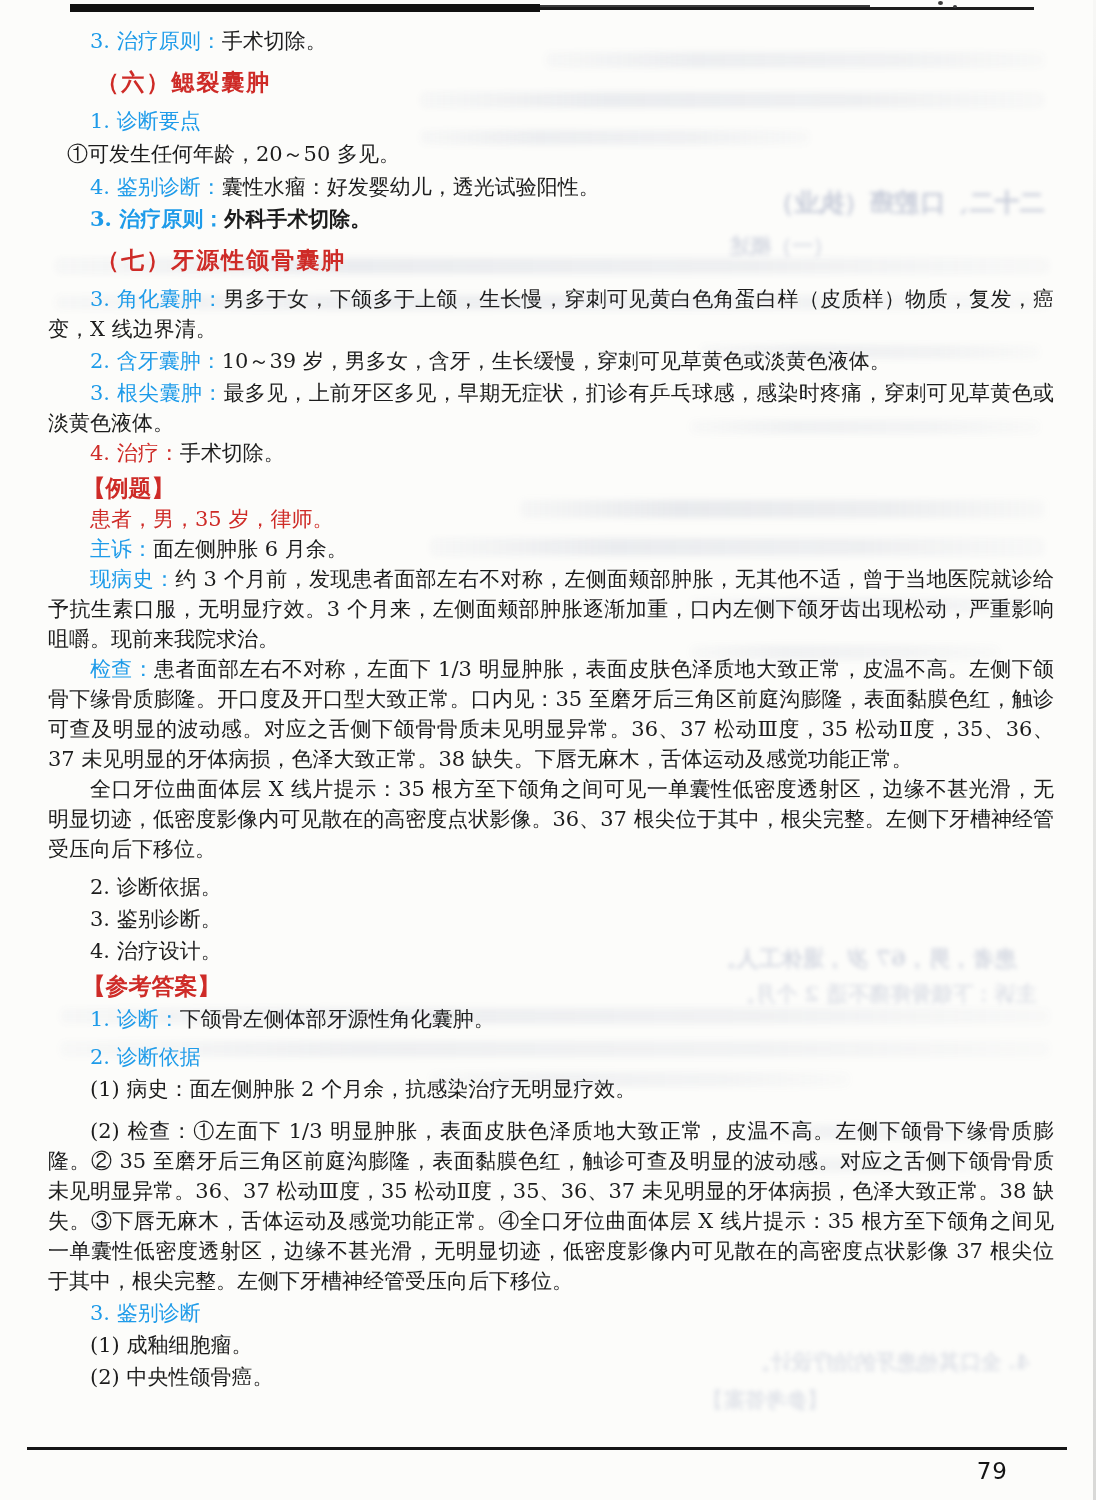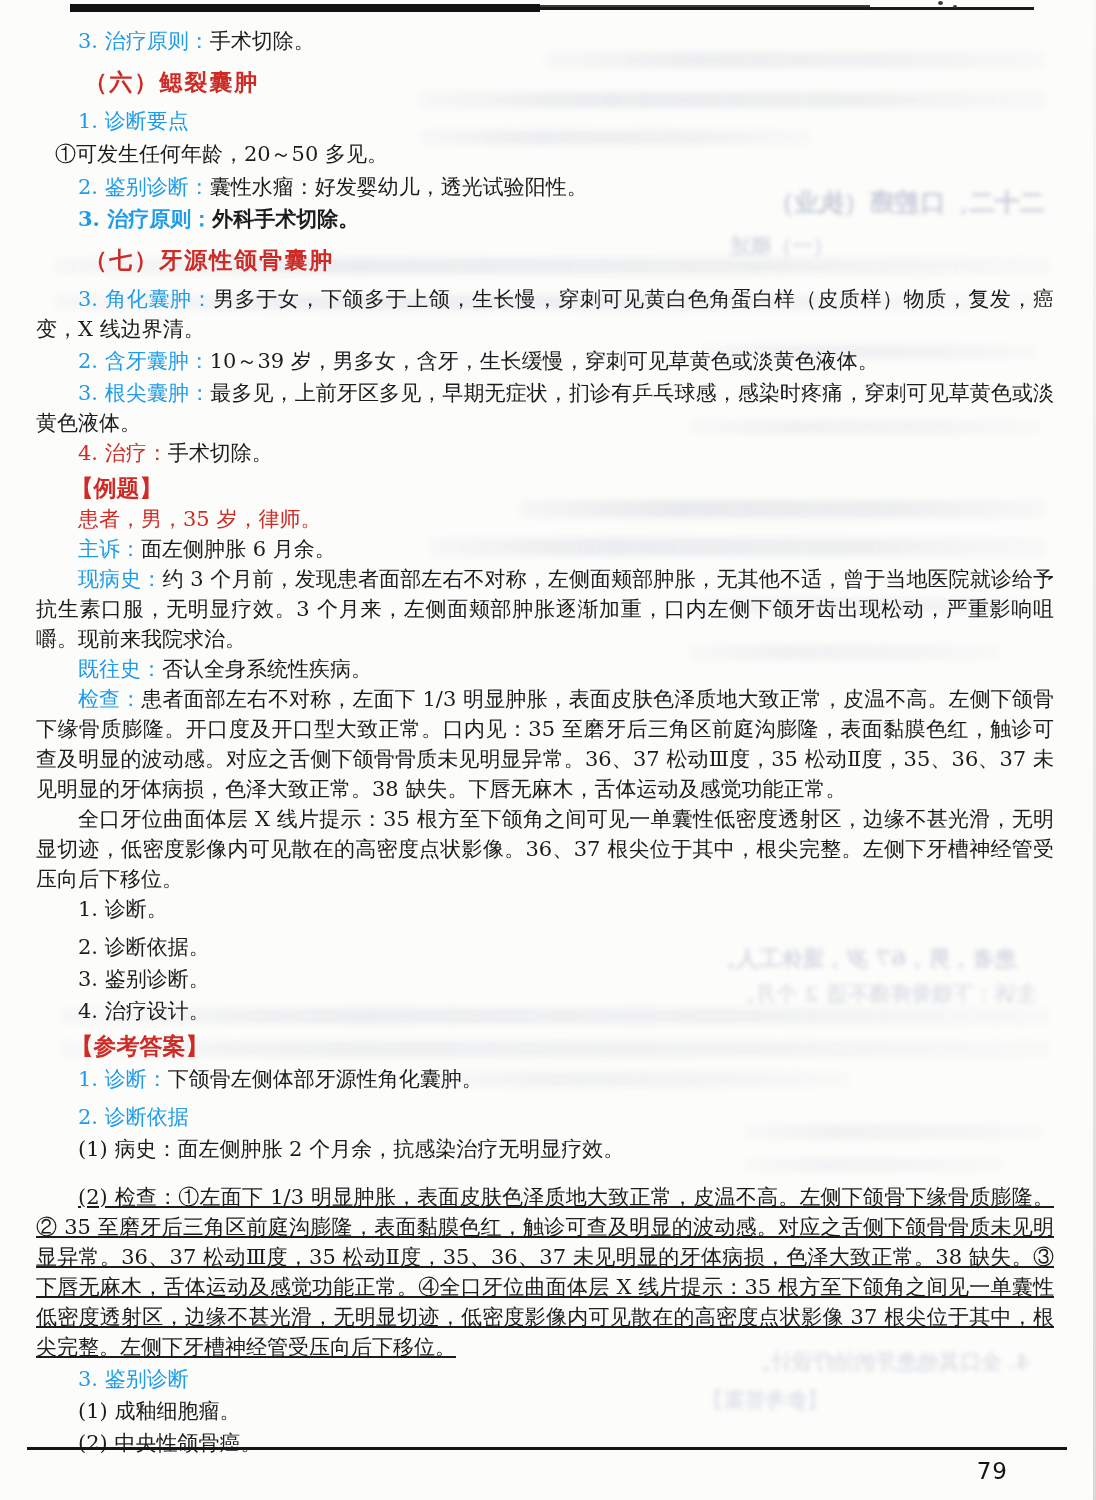--- a/index.html
+++ b/index.html
@@ -35,21 +35,21 @@
     font-weight:700;
   }
   .smudge{
     position:absolute;
     background:linear-gradient(90deg,rgba(135,145,175,.05),rgba(135,145,175,.16) 30%,rgba(135,145,175,.12) 70%,rgba(135,145,175,.04));
     filter:blur(3px);
     border-radius:5px;
   }
   
   .content{
-    position:absolute;left:36px;right:42px;top:22px;
+    position:absolute;left:48px;right:42px;top:22px;
     font-size:21px;line-height:30px;
     text-align:justify;
   }
   .content p{margin:0;}
   .ind-2{text-indent:2em;}
   .ind-1{text-indent:0.9em;}
   .ind-15{text-indent:1.5em;}
   .ind-22{text-indent:2.1em;}
   .c-ink{color:#1c1c1c;}
   .c-blue{color:var(--accent-blue);}
@@ -92,43 +92,41 @@
       <div class="smudge" style="top: 1072px; left: 430px; width: 420px; height: 15px; opacity: 0.6;"></div>
       <div class="smudge" style="top: 1125px; left: 745px; width: 300px; height: 14px; opacity: 0.6;"></div>
       <div class="smudge" style="top: 1158px; left: 745px; width: 260px; height: 14px; opacity: 0.5;"></div>
     </div>
 
   <main class="content" id="content">
       <p class="ind-2" style="margin-top: 4px;"><span class="c-blue">3. 治疗原则：</span><span class="c-ink">手术切除。</span></p>
       <p class="ind-22 kai" style="margin-top: 8px;"><span class="c-red">（六）鳃裂囊肿</span></p>
       <p class="ind-2" style="margin-top: 6px;"><span class="c-blue">1. 诊断要点</span></p>
       <p class="ind-1" style="margin-top: 3px;"><span class="c-ink">①可发生任何年龄，20～50 多见。</span></p>
-      <p class="ind-2" style="margin-top: 3px;"><span class="c-blue">2. 鉴别诊断：</span><span class="c-ink">囊性水瘤：好发婴幼儿，透光试验阳性。</span></p>
+      <p class="ind-2" style="margin-top: 3px;"><span class="c-blue">4. 鉴别诊断：</span><span class="c-ink">囊性水瘤：好发婴幼儿，透光试验阳性。</span></p>
       <p class="ind-2" style="margin-top: 2px; font-weight: bold;"><span class="c-blue">3. 治疗原则：</span><span class="c-ink">外科手术切除。</span></p>
       <p class="ind-22 kai" style="margin-top: 8px;"><span class="c-red">（七）牙源性颌骨囊肿</span></p>
       <p class="ind-2" style="margin-top: 6px;"><span class="c-blue">3. 角化囊肿：</span><span class="c-ink">男多于女，下颌多于上颌，生长慢，穿刺可见黄白色角蛋白样（皮质样）物质，复发，癌变，X 线边界清。</span></p>
       <p class="ind-2" style="margin-top: 2px;"><span class="c-blue">2. 含牙囊肿：</span><span class="c-ink">10～39 岁，男多女，含牙，生长缓慢，穿刺可见草黄色或淡黄色液体。</span></p>
       <p class="ind-2" style="margin-top: 2px;"><span class="c-blue">3. 根尖囊肿：</span><span class="c-ink">最多见，上前牙区多见，早期无症状，扪诊有乒乓球感，感染时疼痛，穿刺可见草黄色或淡黄色液体。</span></p>
       <p class="ind-2" style="margin-top: 0px;"><span class="c-red">4. 治疗：</span><span class="c-ink">手术切除。</span></p>
       <p class="ind-15 bracket" style="margin-top: 4px;"><span class="c-red">【例题】</span></p>
       <p class="ind-2" style="margin-top: 0px;"><span class="c-red">患者，男，35 岁，律师。</span></p>
       <p class="ind-2" style="margin-top: 0px;"><span class="c-blue">主诉：</span><span class="c-ink">面左侧肿胀 6 月余。</span></p>
       <p class="ind-2" style="margin-top: 0px;"><span class="c-blue">现病史：</span><span class="c-ink">约 3 个月前，发现患者面部左右不对称，左侧面颊部肿胀，无其他不适，曾于当地医院就诊给予抗生素口服，无明显疗效。3 个月来，左侧面颊部肿胀逐渐加重，口内左侧下颌牙齿出现松动，严重影响咀嚼。现前来我院求治。</span></p>
-      <p class="ind-2" style="margin-top: 0px;"><span class="c-blue">既往史：</span><span class="c-ink">否认全身系统性疾病。</span></p>
       <p class="ind-2" style="margin-top: 0px;"><span class="c-blue">检查：</span><span class="c-ink">患者面部左右不对称，左面下 1/3 明显肿胀，表面皮肤色泽质地大致正常，皮温不高。左侧下颌骨下缘骨质膨隆。开口度及开口型大致正常。口内见：35 至磨牙后三角区前庭沟膨隆，表面黏膜色红，触诊可查及明显的波动感。对应之舌侧下颌骨骨质未见明显异常。36、37 松动Ⅲ度，35 松动Ⅱ度，35、36、37 未见明显的牙体病损，色泽大致正常。38 缺失。下唇无麻木，舌体运动及感觉功能正常。</span></p>
       <p class="ind-2" style="margin-top: 0px;"><span class="c-ink">全口牙位曲面体层 X 线片提示：35 根方至下颌角之间可见一单囊性低密度透射区，边缘不甚光滑，无明显切迹，低密度影像内可见散在的高密度点状影像。36、37 根尖位于其中，根尖完整。左侧下牙槽神经管受压向后下移位。</span></p>
-      <p class="ind-2" style="margin-top: 0px;"><span class="c-ink">1. 诊断。</span></p>
       <p class="ind-2" style="margin-top: 8px;"><span class="c-ink">2. 诊断依据。</span></p>
       <p class="ind-2" style="margin-top: 2px;"><span class="c-ink">3. 鉴别诊断。</span></p>
       <p class="ind-2" style="margin-top: 2px;"><span class="c-ink">4. 治疗设计。</span></p>
       <p class="ind-15 bracket" style="margin-top: 4px;"><span class="c-red">【参考答案】</span></p>
       <p class="ind-2" style="margin-top: 2px;"><span class="c-blue">1. 诊断：</span><span class="c-ink">下颌骨左侧体部牙源性角化囊肿。</span></p>
       <p class="ind-2" style="margin-top: 8px;"><span class="c-blue">2. 诊断依据</span></p>
       <p class="ind-2" style="margin-top: 2px;"><span class="c-ink">(1) 病史：面左侧肿胀 2 个月余，抗感染治疗无明显疗效。</span></p>
-      <p class="ind-2" style="margin-top: 18px; text-decoration: underline;"><span class="c-ink">(2) 检查：①左面下 1/3 明显肿胀，表面皮肤色泽质地大致正常，皮温不高。左侧下颌骨下缘骨质膨隆。② 35 至磨牙后三角区前庭沟膨隆，表面黏膜色红，触诊可查及明显的波动感。对应之舌侧下颌骨骨质未见明显异常。36、37 松动Ⅲ度，35 松动Ⅱ度，35、36、37 未见明显的牙体病损，色泽大致正常。38 缺失。③下唇无麻木，舌体运动及感觉功能正常。④全口牙位曲面体层 X 线片提示：35 根方至下颌角之间见一单囊性低密度透射区，边缘不甚光滑，无明显切迹，低密度影像内可见散在的高密度点状影像 37 根尖位于其中，根尖完整。左侧下牙槽神经管受压向后下移位。</span></p>
+      <p class="ind-2" style="margin-top: 12px;"><span class="c-ink">(2) 检查：①左面下 1/3 明显肿胀，表面皮肤色泽质地大致正常，皮温不高。左侧下颌骨下缘骨质膨隆。② 35 至磨牙后三角区前庭沟膨隆，表面黏膜色红，触诊可查及明显的波动感。对应之舌侧下颌骨骨质未见明显异常。36、37 松动Ⅲ度，35 松动Ⅱ度，35、36、37 未见明显的牙体病损，色泽大致正常。38 缺失。③下唇无麻木，舌体运动及感觉功能正常。④全口牙位曲面体层 X 线片提示：35 根方至下颌角之间见一单囊性低密度透射区，边缘不甚光滑，无明显切迹，低密度影像内可见散在的高密度点状影像 37 根尖位于其中，根尖完整。左侧下牙槽神经管受压向后下移位。</span></p>
       <p class="ind-2" style="margin-top: 2px;"><span class="c-blue">3. 鉴别诊断</span></p>
       <p class="ind-2" style="margin-top: 2px;"><span class="c-ink">(1) 成釉细胞瘤。</span></p>
       <p class="ind-2" style="margin-top: 2px;"><span class="c-ink">(2) 中央性颌骨癌。</span></p>
     </main>
 
   <div class="bottom-rule"></div>
   <div class="page-number">79</div>
 
 </div>
 

